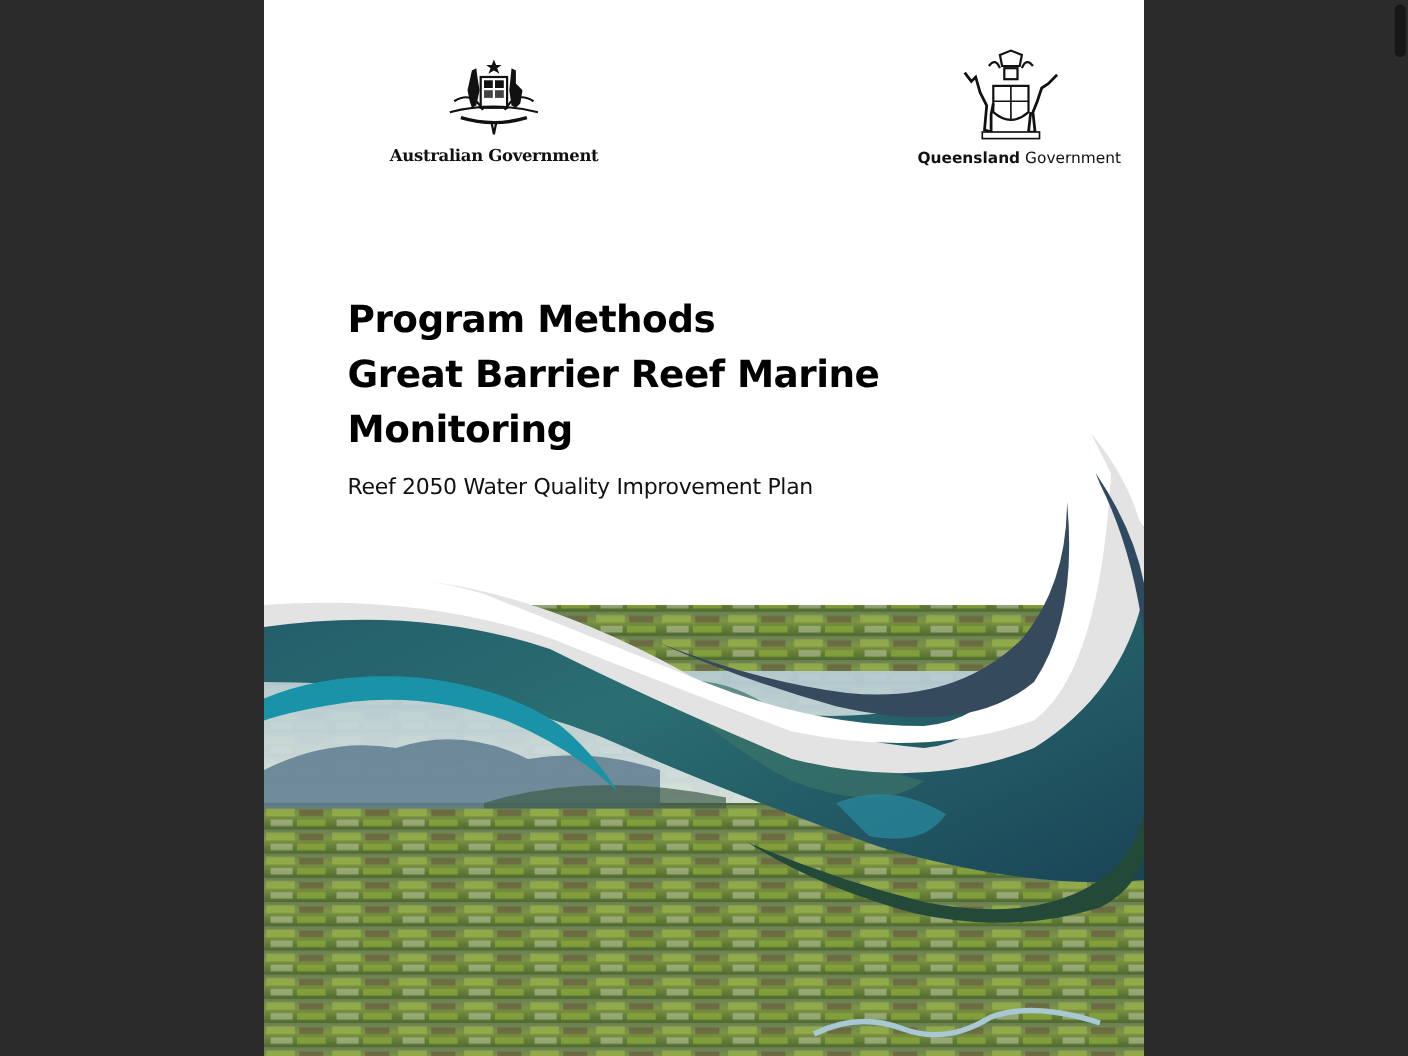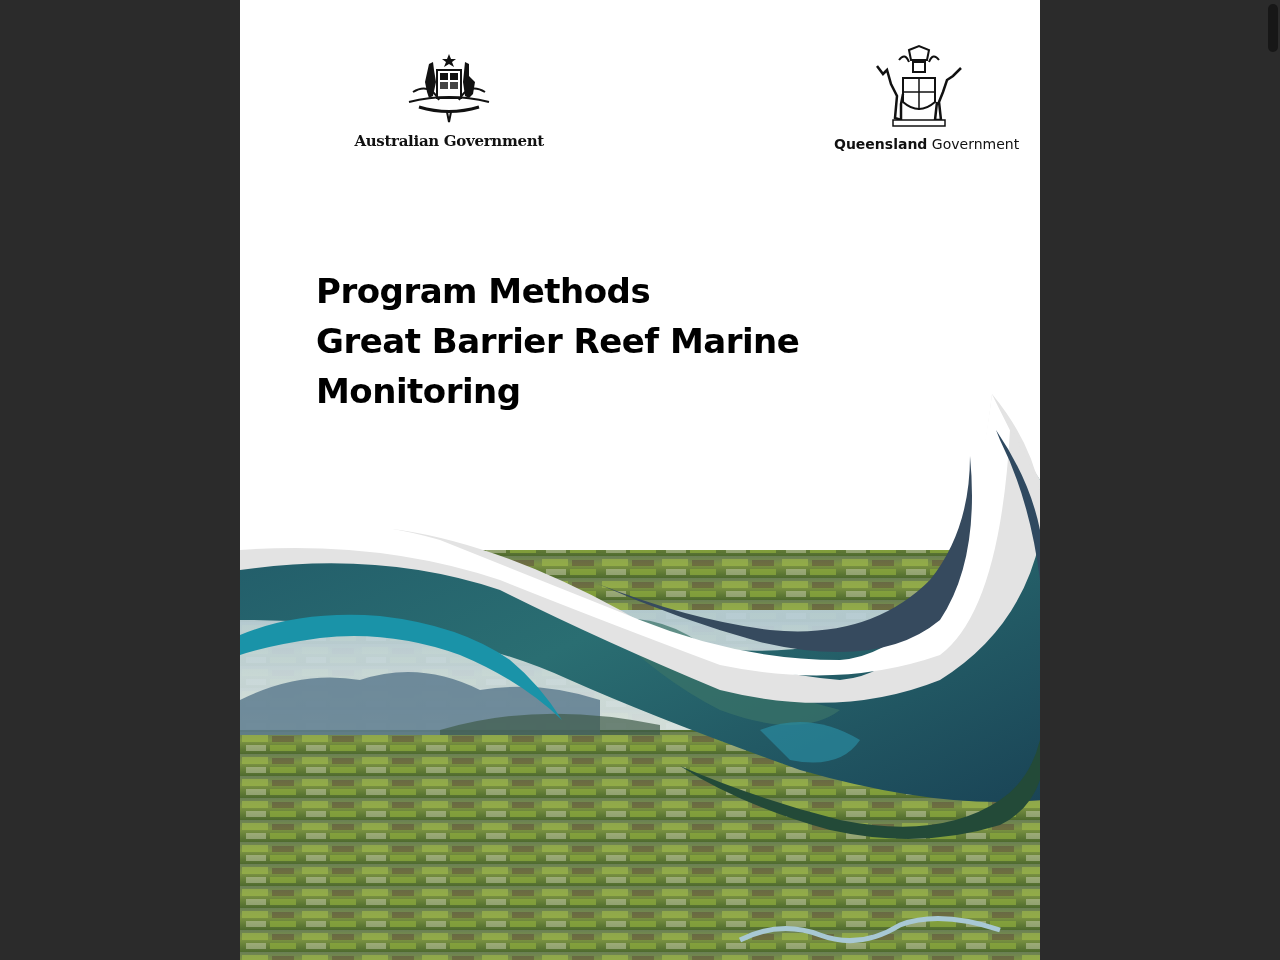--- a/index.html
+++ b/index.html
@@ -79,20 +79,21 @@
       <path d="M92 24 L84 32 L78 36 L74 48 L70 58 L72 76 L66 76 L68 58" stroke="#111" stroke-width="2.5" fill="none"></path>
       <rect x="24" y="76" width="52" height="6" fill="#fff" stroke="#111" stroke-width="1.5"></rect>
     </svg>
     <div class="name"><b>Queensland</b> <span>Government</span></div>
   </div>
 
   <div class="title">
     <div>Program Methods</div>
     <div>Great Barrier Reef Marine Monitoring</div>
   </div>
+  <div class="subsubtitle">Reef 2050 Water Quality Improvement Plan</div>
 
   <svg class="art" viewBox="0 0 800 580" preserveAspectRatio="none">
     <defs>
       <linearGradient id="sky" x1="0" y1="0" x2="0" y2="1">
         <stop offset="0" stop-color="#b9cfdc"></stop>
         <stop offset="1" stop-color="#dfe8ea"></stop>
       </linearGradient>
       <linearGradient id="farm" x1="0" y1="0" x2="0" y2="1">
         <stop offset="0" stop-color="#6a7f55"></stop>
         <stop offset="0.4" stop-color="#7d9443"></stop>

